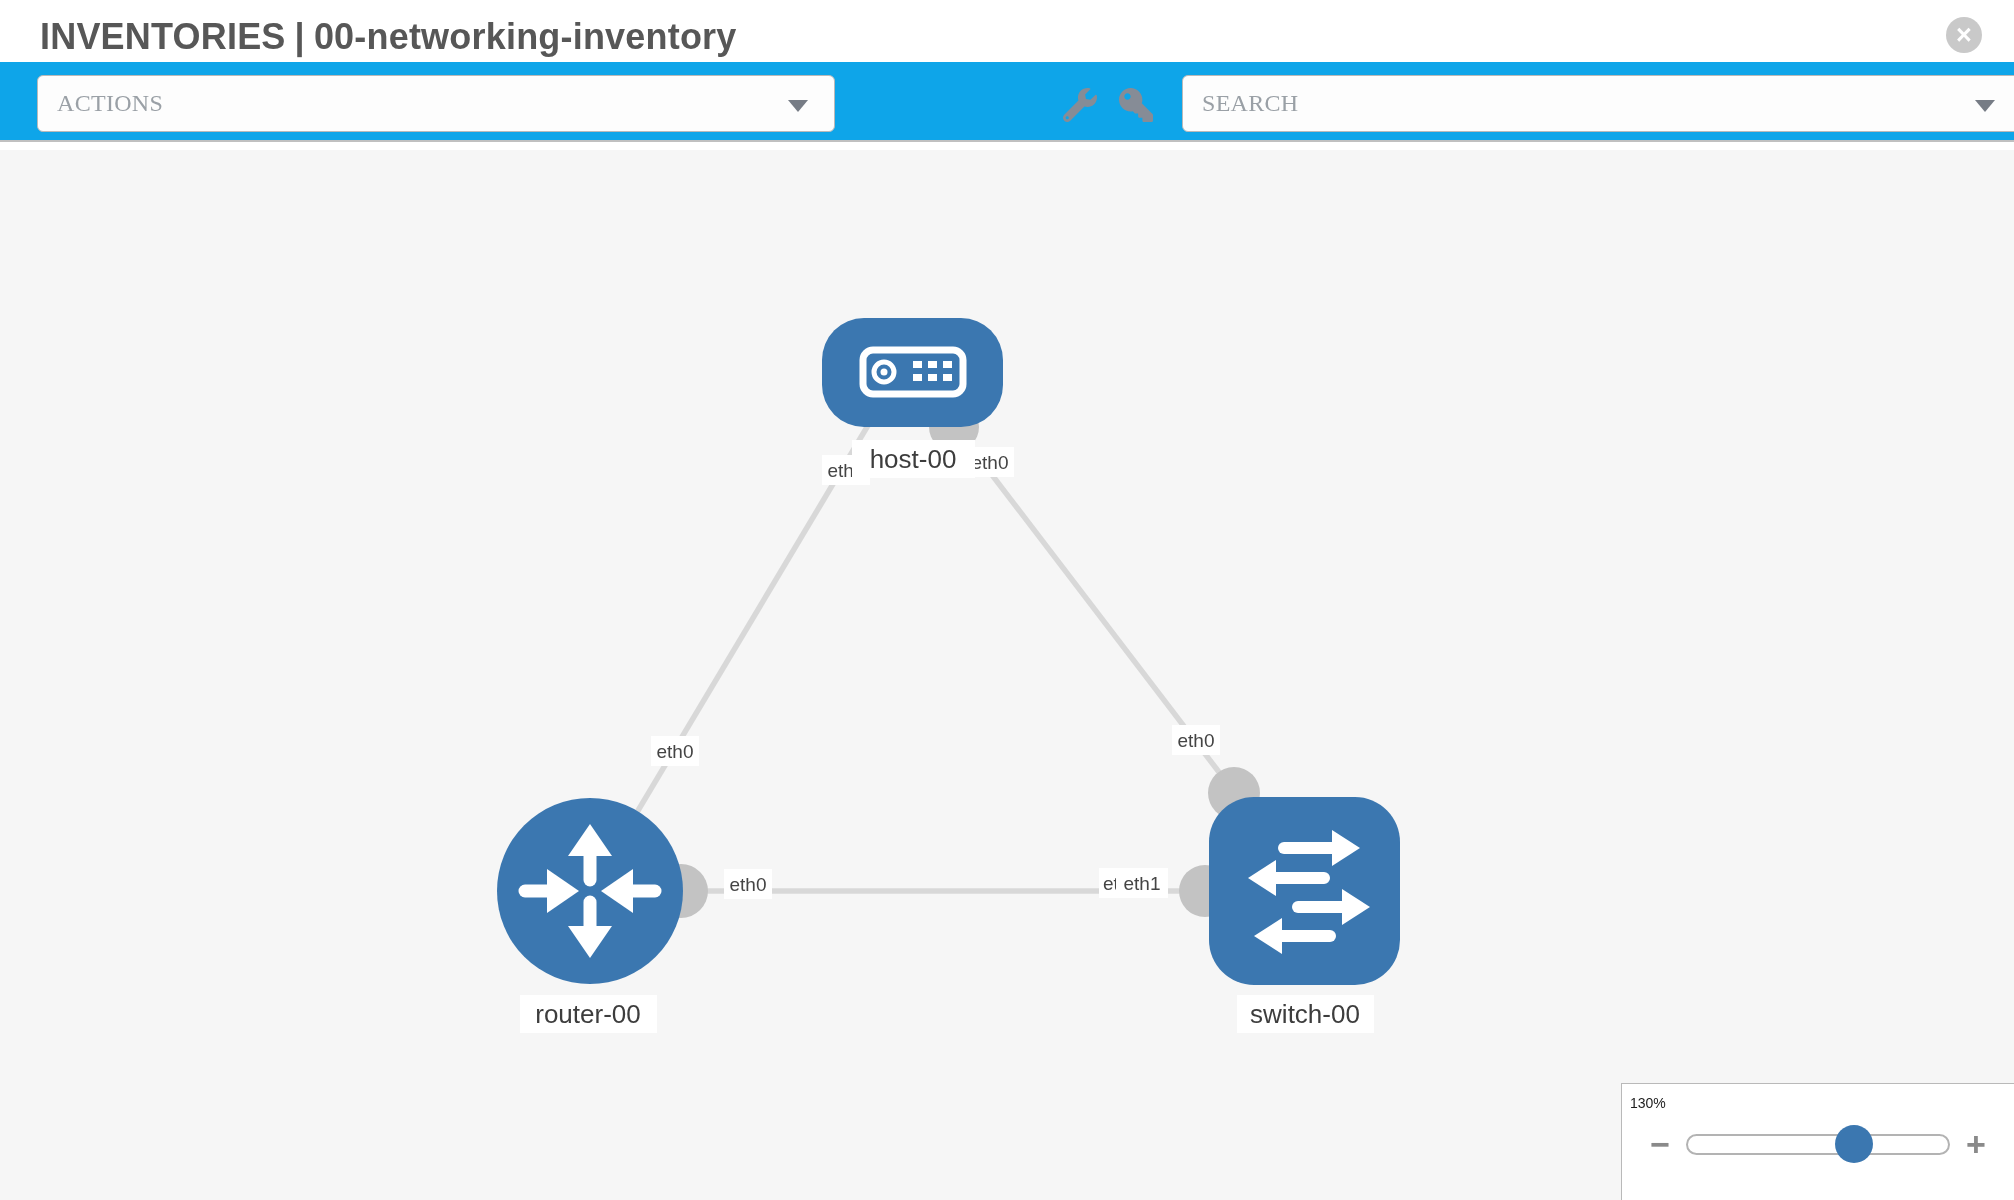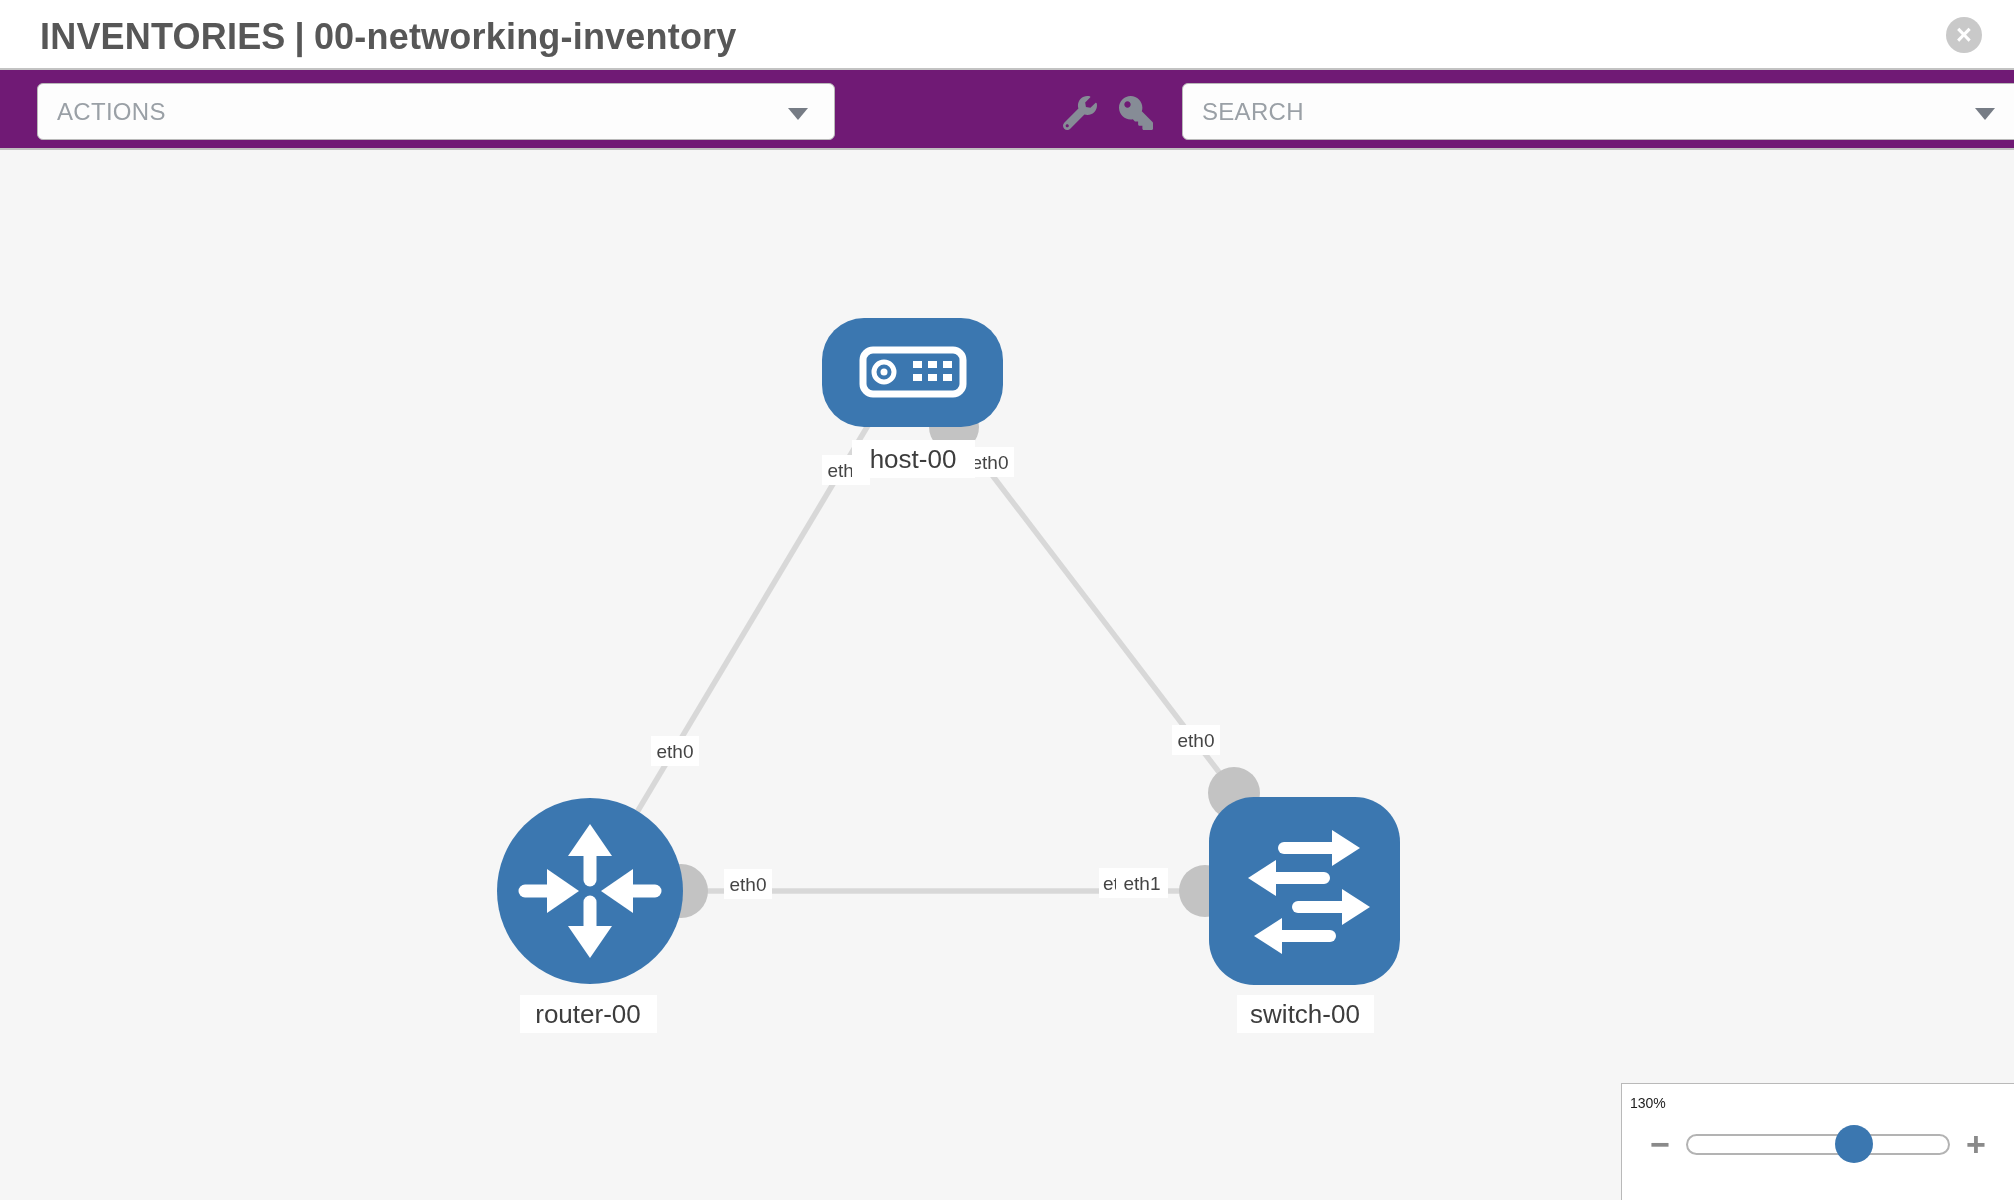--- a/index.html
+++ b/index.html
@@ -10,22 +10,22 @@
   .header{position:absolute;left:0;top:0;width:100%;height:70px;background:#ffffff;
           border-bottom:2px solid #c3c3c3;box-sizing:border-box;}
   .page-title{position:absolute;left:40px;top:16px;font-size:36px;font-weight:700;color:#575757;
               letter-spacing:.2px;white-space:nowrap;}
   .page-title .sep{margin:0 9px;color:#575757;}
   .close-btn{position:absolute;right:32px;top:17px;width:36px;height:36px;border-radius:50%;
              background:#c9c9c9;color:#ffffff;display:flex;align-items:center;justify-content:center;
              font-size:27px;font-weight:700;cursor:pointer;line-height:1;}
 
   
-  .toolbar{position:absolute;left:0;top:70px;width:100%;height:80px;background:#701a75;
-           border-bottom:2px solid #c0c0c0;box-sizing:border-box;}
+  .toolbar{position:absolute;left:0;top:62px;width:100%;height:80px;background:#0ea5e9;
+           border-bottom:2px solid #c0c0c0;box-sizing:border-box;font-family:Liberation Serif, serif;}
   .select-box{position:absolute;top:13px;height:57px;background:#fdfdfd;border:1px solid #b9b9b9;
               border-radius:6px;box-sizing:border-box;display:flex;align-items:center;cursor:pointer;}
   .select-box .lbl{font-size:24px;color:#9aa0a6;margin-left:19px;letter-spacing:.3px;}
   .caret{position:absolute;right:26px;top:24px;width:0;height:0;
          border-left:10px solid transparent;border-right:10px solid transparent;
          border-top:12px solid #767c85;}
   .actions-box{left:37px;width:798px;}
   .search-box{left:1182px;width:840px;}
   .tool-icon{position:absolute;top:26px;width:40px;height:34px;cursor:pointer;}
   .tool-icon svg{width:100%;height:100%;fill:#868c96;}

